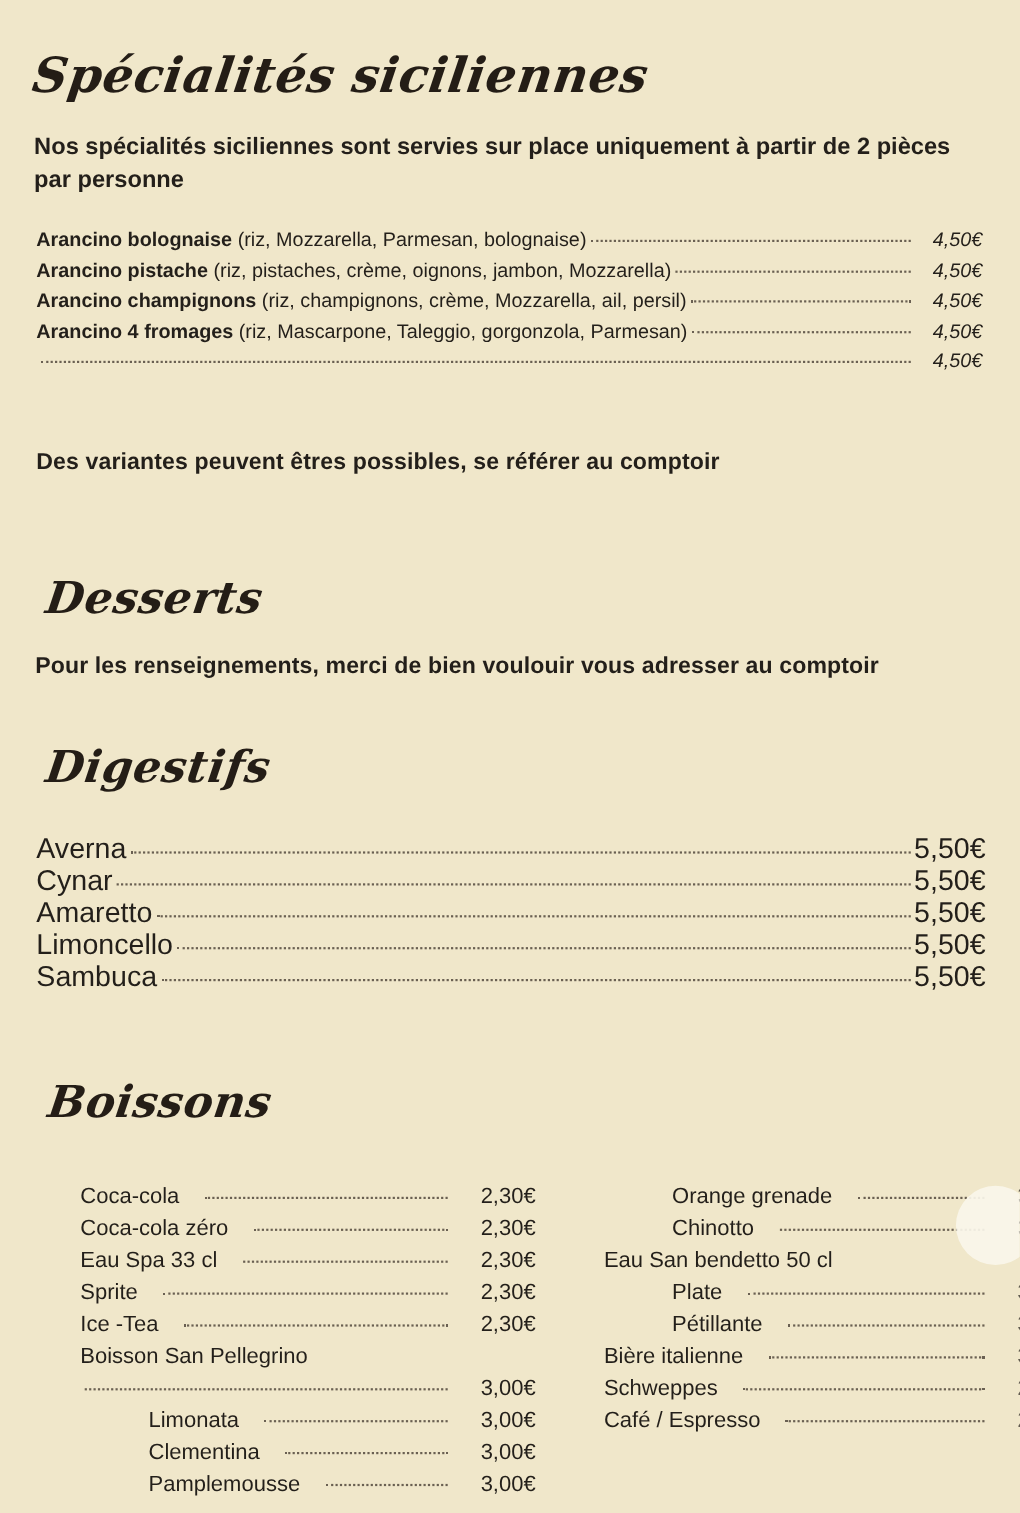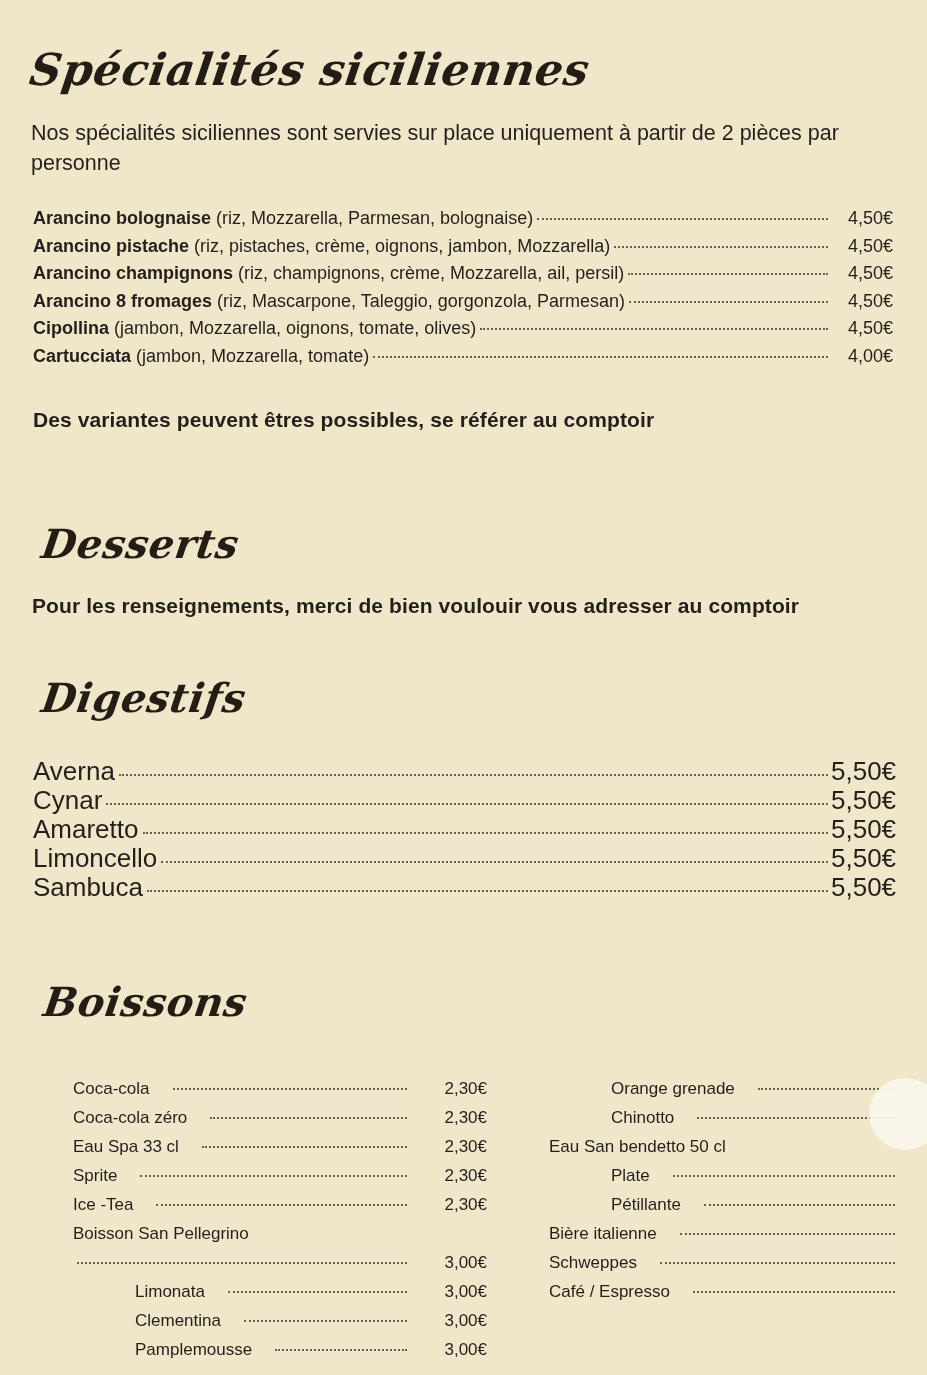--- a/index.html
+++ b/index.html
@@ -62,21 +62,21 @@
   }
 
   
   .intro {
     position: absolute;
     left: 31px;
     top: 118px;
     width: 860px;
     font-size: 21.5px;
     line-height: 30px;
-    font-weight: 400;
+    font-weight: 700;
   }
   .note-variantes {
     position: absolute;
     left: 33px;
     top: 408px;
     font-size: 21px;
     font-weight: 700;
     letter-spacing: 0.1px;
     text-align: right;
   }
@@ -138,20 +138,21 @@
     left: 33px;
     top: 205px;
     width: 860px;
   }
   #list-specialites .row {
     font-size: 18px;
     line-height: 27.5px;
   }
   #list-specialites .price {
     width: 62px;
+    font-style: italic;
   }
 
   
   #list-digestifs {
     left: 33px;
     top: 757px;
     width: 860px;
   }
   #list-digestifs .row {
     font-size: 26px;
@@ -171,21 +172,21 @@
     display: flex;
     gap: 22px;
   }
   .bcol {
     flex: 0 0 auto;
   }
   .bcol-left { width: 414px; }
   .bcol-right { width: 426px; }
 
   .bcol .row {
-    font-size: 17px;
+    font-size: 20px;
     line-height: 29px;
     gap: 19px;
   }
   .bcol .price {
     width: 58px;
     text-align: right;
   }
   .row.indent .label {
     padding-left: 62px;
   }
@@ -221,33 +222,27 @@
         <span class="label"><span class="nm">Arancino pistache</span><span class="desc"> (riz, pistaches, crème, oignons, jambon, Mozzarella)</span></span>
         <span class="leader"></span>
         <span class="price">4,50€</span>
       </li>
       <li class="row">
         <span class="label"><span class="nm">Arancino champignons</span><span class="desc"> (riz, champignons, crème, Mozzarella, ail, persil)</span></span>
         <span class="leader"></span>
         <span class="price">4,50€</span>
       </li>
       <li class="row">
-        <span class="label"><span class="nm">Arancino 8 fromages</span><span class="desc"> (riz, Mascarpone, Taleggio, gorgonzola, Parmesan)</span></span>
-        <span class="leader"></span>
-        <span class="price">4,50€</span>
-      </li>
-      <li class="row">
-        <span class="label"><span class="nm">Cipollina</span><span class="desc"> (jambon, Mozzarella, oignons, tomate, olives)</span></span>
-        <span class="leader"></span>
-        <span class="price">4,50€</span>
-      </li>
-      <li class="row">
-        <span class="label"><span class="nm">Cartucciata</span><span class="desc"> (jambon, Mozzarella, tomate)</span></span>
-        <span class="leader"></span>
-        <span class="price">4,00€</span>
+        <span class="label"><span class="nm">Arancino 4 fromages</span><span class="desc"> (riz, Mascarpone, Taleggio, gorgonzola, Parmesan)</span></span>
+        <span class="leader"></span>
+        <span class="price">4,50€</span>
+      </li>
+      <li class="row">
+        <span class="leader"></span>
+        <span class="price">4,50€</span>
       </li>
     </ul>
 
   <div class="note-variantes">Des variantes peuvent êtres possibles, se référer au comptoir</div>
 
   <div class="script-heading h-desserts">Desserts</div>
 
   <div class="note-desserts">Pour les renseignements, merci de bien voulouir vous adresser au comptoir</div>
 
   <div class="script-heading h-digestifs">Digestifs</div>

